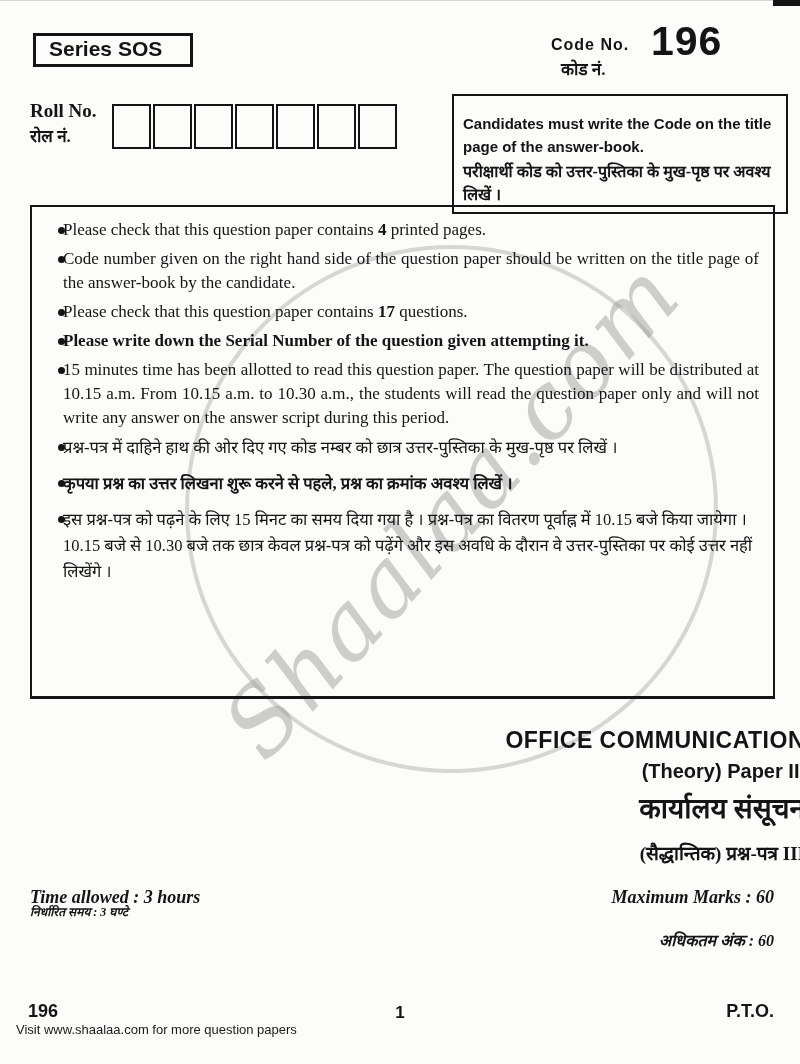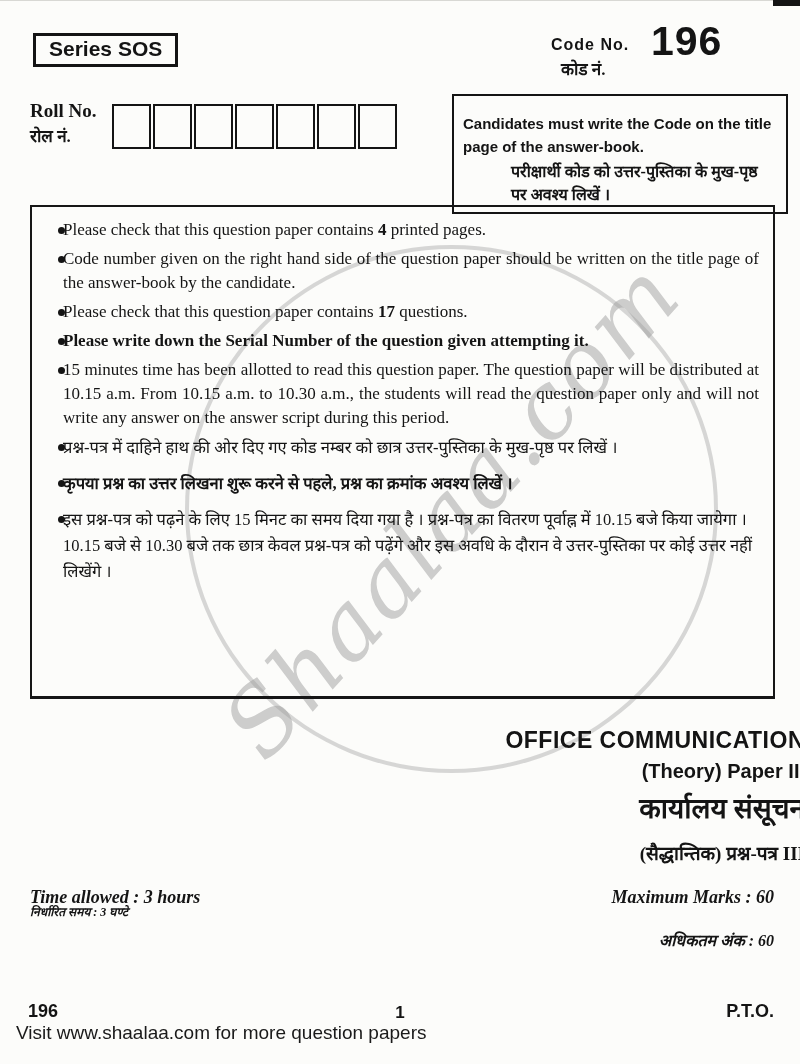--- a/index.html
+++ b/index.html
@@ -18,41 +18,41 @@
   .wm-text{
     position:absolute;z-index:1;left:140px;top:448px;width:620px;height:130px;
     text-align:center;font-family:"DejaVu Serif",serif;font-style:italic;
     font-size:92px;line-height:130px;color:rgba(158,158,158,0.50);
     transform:rotate(-48deg);letter-spacing:3px;white-space:nowrap;
   }
 
   .corner-mark{right:0;top:0;width:27px;height:6px;background:#141414;}
 
   .series-box{
-    left:33px;top:33px;border:3px solid #141414;padding:1px 13px 3px 13px;
+    left:33px;top:33px;border:3px solid #141414;padding:1px 28px 3px 13px;
     font-family:"Liberation Sans","DejaVu Sans",sans-serif;font-weight:bold;font-size:21px;
   }
   .code-label-en{left:551px;top:36px;font-family:"Liberation Sans","DejaVu Sans",sans-serif;
     font-weight:bold;font-size:16px;letter-spacing:1px;}
   .code-label-hi{left:561px;top:57px;font-weight:bold;font-size:17px;}
   .code-number{left:651px;top:18px;font-family:"Liberation Sans","DejaVu Sans",sans-serif;
     font-weight:bold;font-size:41px;letter-spacing:1px;}
 
   .roll-label-en{left:30px;top:100px;font-weight:bold;font-size:19px;}
   .roll-label-hi{left:30px;top:124px;font-weight:bold;font-size:17px;text-align:right;}
   .roll-boxes{left:112px;top:104px;display:flex;gap:2px;}
   .roll-cell{width:35px;height:41px;border:2px solid #141414;background:transparent;}
 
   .candidates-box{
     left:452px;top:94px;width:336px;border:2px solid #141414;
     box-sizing:border-box;padding:17px 9px 6px 9px;background:rgba(252,252,250,0.6);
   }
   .cand-en{font-family:"Liberation Sans","DejaVu Sans",sans-serif;font-weight:bold;
     font-size:15px;line-height:1.5;}
-  .cand-hi{font-weight:bold;font-size:16px;line-height:1.45;margin-top:2px;margin-left:48px;}
+  .cand-hi{font-weight:bold;font-size:16px;line-height:1.45;margin-top:2px;}
 
   .top-rule{left:0;top:199px;width:800px;height:1px;background:#d8d8d4;z-index:1;}
 
   .instructions-box{
     left:30px;top:205px;width:745px;height:494px;box-sizing:border-box;
     border:2px solid #161616;border-bottom-width:3px;
     padding:11px 10px 0 0;overflow:hidden;
   }
   ul.instr{list-style:none;margin:0;padding:0;}
   li.instr-item{
@@ -81,21 +81,21 @@
   .meta-time-hi{left:30px;top:903px;font-style:italic;font-weight:bold;font-size:12px;}
   .meta-marks-hi{right:26px;top:929px;font-style:italic;font-weight:bold;font-size:16px;}
 
   .footer-code{left:28px;top:1001px;font-family:"Liberation Sans","DejaVu Sans",sans-serif;
     font-weight:bold;font-size:18px;}
   .footer-page{left:0;top:1003px;width:100%;text-align:center;
     font-family:"Liberation Sans","DejaVu Sans",sans-serif;font-weight:bold;font-size:17px;}
   .footer-pto{right:26px;top:1001px;font-family:"Liberation Sans","DejaVu Sans",sans-serif;
     font-weight:bold;font-size:18px;}
   .footer-site{left:16px;top:1022px;font-family:"Liberation Sans","DejaVu Sans",sans-serif;
-    font-size:19px;color:#1a1a1a;}
+    font-size:13px;color:#1a1a1a;}
 </style>
 </head>
 <body>
 
 <div class="page">
 
   <div class="wm-circle"></div>
   <div class="wm-text">Shaalaa.com</div>
 
   <div class="abs corner-mark"></div>

